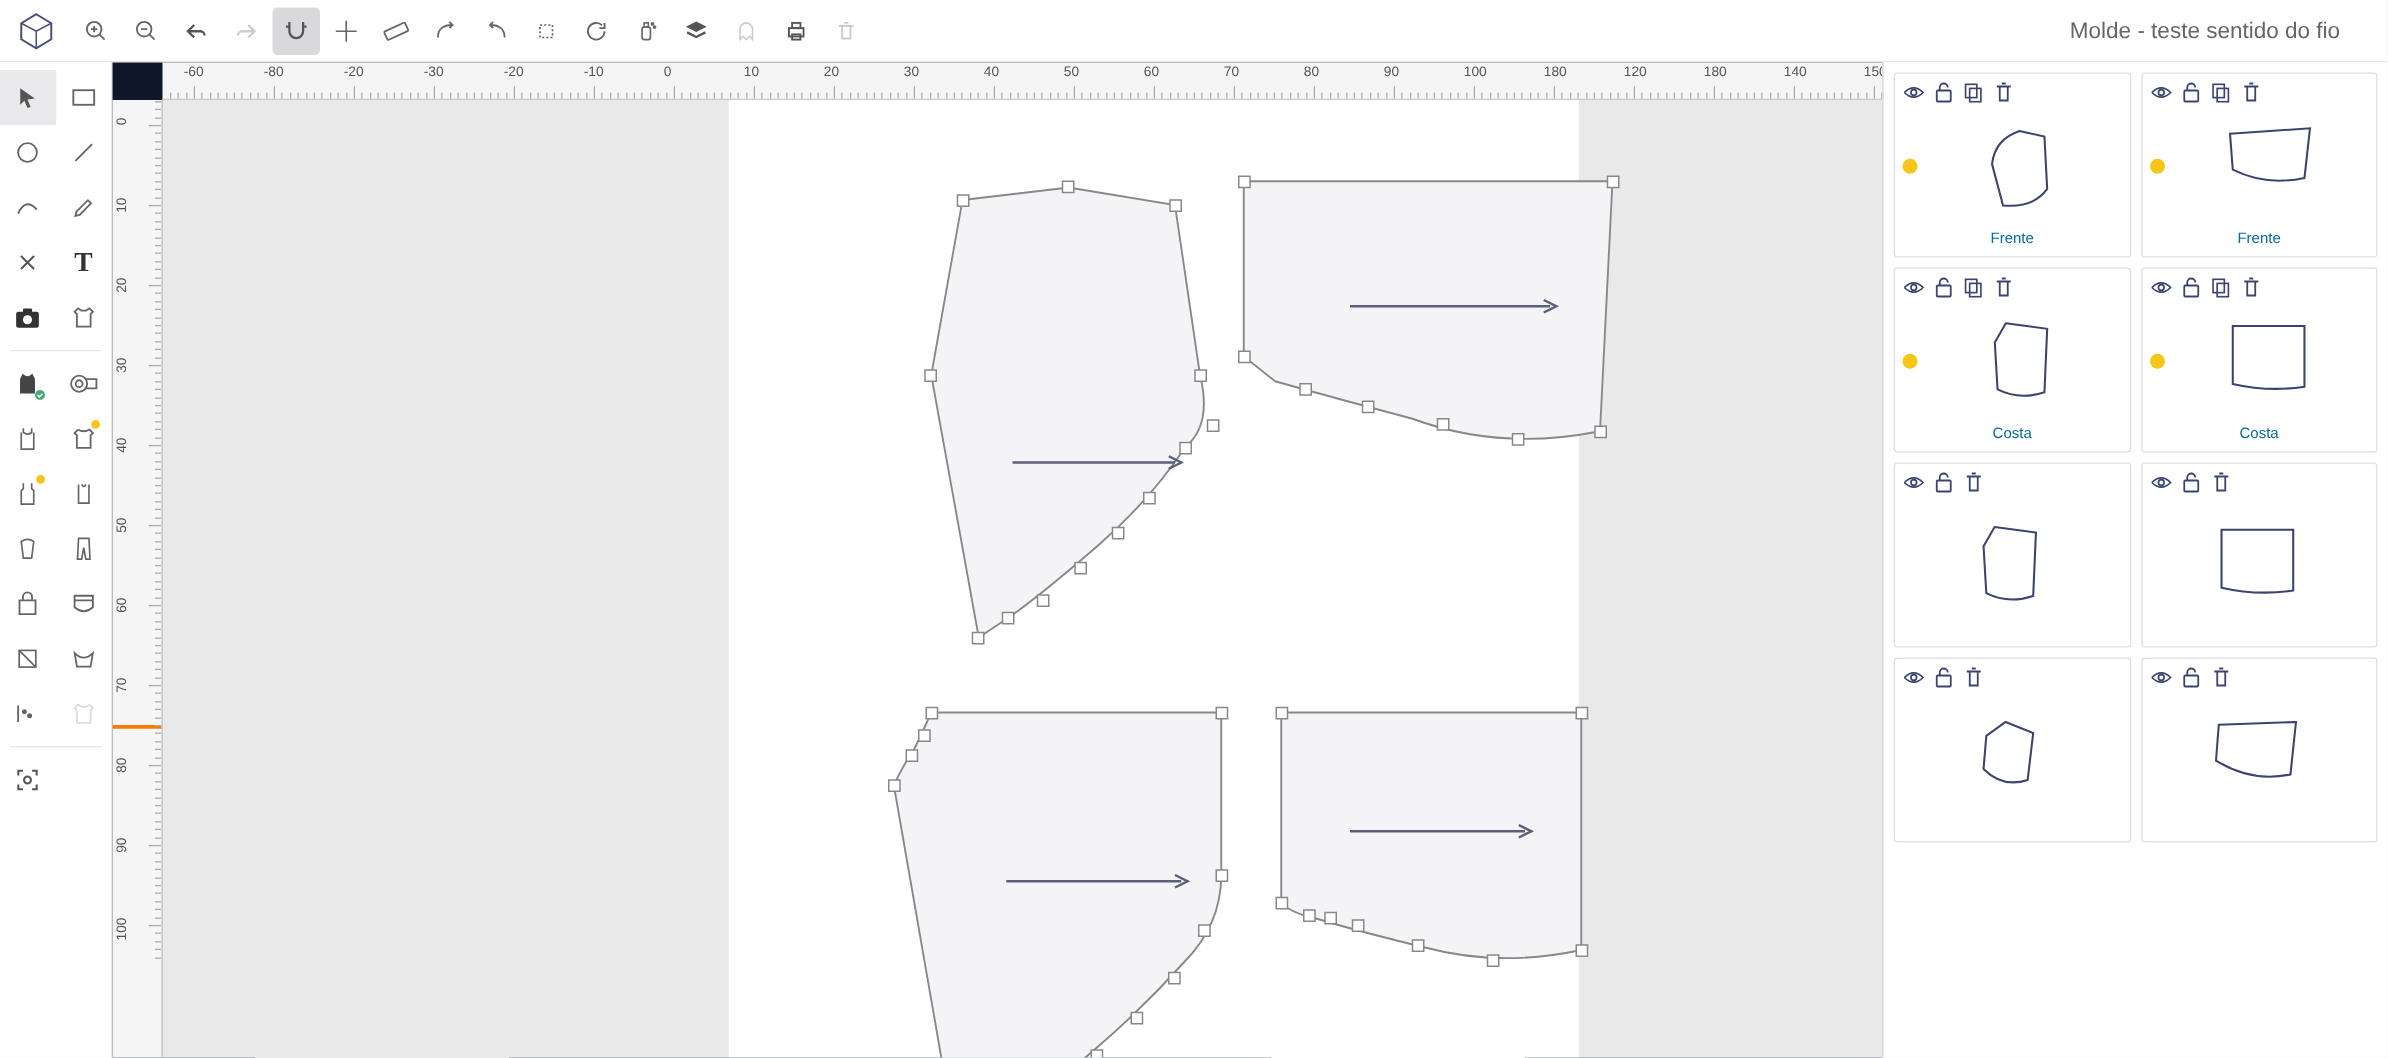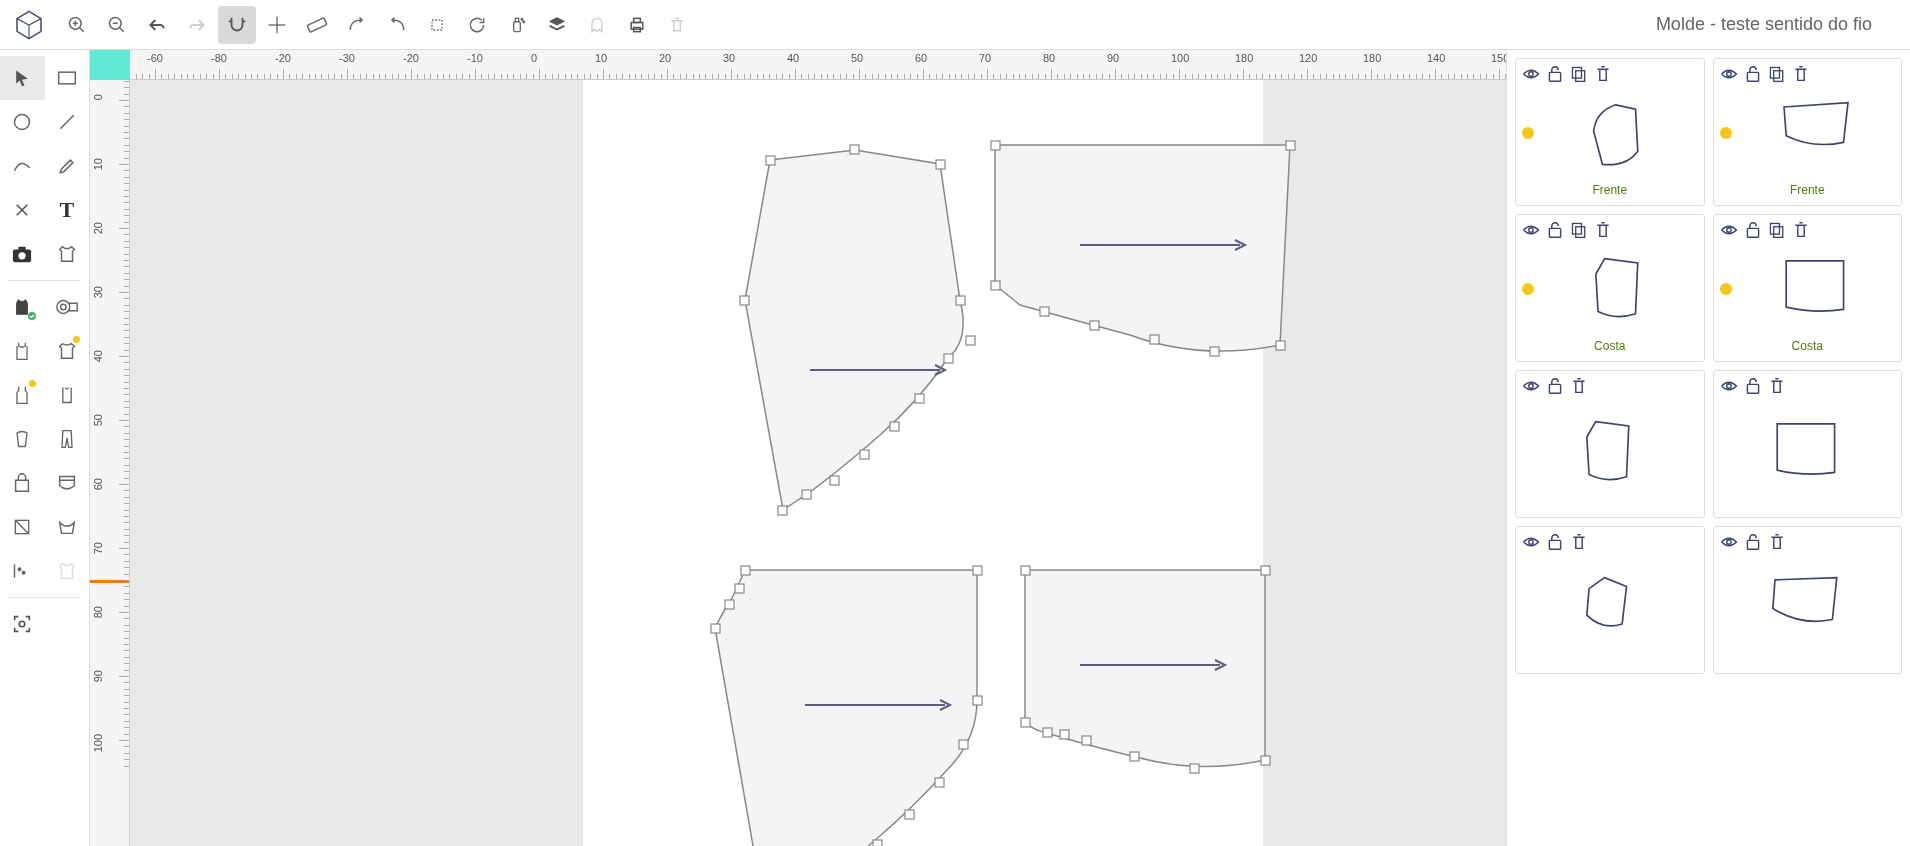--- a/index.html
+++ b/index.html
@@ -20,21 +20,21 @@
 
 
 .left-bar { position: absolute; left: 0; top: 50px; width: 90px; bottom: 0; background: #fff; border-right: 1px solid #ddd; padding-top: 6px; }
 .left-grid { display: grid; grid-template-columns: 1fr 1fr; }
 .l-cell { height: 44px; display: flex; align-items: center; justify-content: center; cursor: pointer; position: relative; }
 .l-cell.selected { background: #e9e9eb; }
 .l-div { grid-column: 1 / -1; height: 1px; background: #e5e5e5; margin: 4px 8px; }
 .tiny-dot { position: absolute; top: 7px; right: 9px; width: 7px; height: 7px; border-radius: 50%; background: #f5c518; }
 
 
-.workspace { position: absolute; left: 90px; top: 50px; right: 404px; bottom: 0; background: #5eead4; }
+.workspace { position: absolute; left: 90px; top: 50px; right: 404px; bottom: 0; background: #0f172a; }
 .ruler-h { position: absolute; left: 40px; top: 0; right: 0; height: 30px; background: #f5f5f5; border-bottom: 1px solid #ccc; overflow: hidden; }
 .ruler-h .tick { position: absolute; top: 0; font-size: 11px; color: #555; }
 .ruler-h .tick-line { position: absolute; bottom: 0; width: 1px; background: #aaa; }
 .ruler-v { position: absolute; left: 0; top: 30px; width: 40px; bottom: 0; background: #f5f5f5; border-right: 1px solid #ccc; overflow: hidden; }
 .ruler-v .vt { position: absolute; left: 2px; font-size: 11px; color: #555; writing-mode: vertical-rl; transform: rotate(180deg); }
 .canvas { position: absolute; left: 40px; top: 30px; right: 0; bottom: 0; background: #e9e9e9; overflow: hidden; }
 .page { position: absolute; left: 453px; top: 0; width: 680px; height: 100%; background: #fff; }
 .orange-marker { position: absolute; left: 0; top: 500px; width: 40px; height: 3px; background: #f57c00; }
 
 
@@ -45,21 +45,21 @@
 
 
 .right-panel { position: absolute; right: 0; top: 50px; width: 404px; bottom: 0; background: #fff; border-left: 1px solid #ddd; display: flex; flex-direction: column; }
 .rp-head { height: 44px; display: flex; align-items: center; justify-content: space-between; padding: 0 14px; border-bottom: 1px solid #e5e5e5; }
 .rp-title { font-weight: bold; color: #444; letter-spacing: .5px; font-size: 15px; }
 .rp-head-icons { display: flex; align-items: center; gap: 12px; }
 .rp-grid { flex: 1; overflow-y: auto; display: grid; grid-template-columns: 1fr 1fr; grid-auto-rows: 148px; gap: 8px; padding: 8px; }
 .mold-card { border: 1px solid #ddd; border-radius: 3px; display: flex; flex-direction: column; padding: 6px; background: #fff; }
 .mc-tools { display: flex; gap: 6px; align-items: center; }
 .mc-body { flex: 1; display: flex; align-items: center; position: relative; }
-.mc-label { text-align: center; font-size: 12px; color: #4d7c0f; padding-bottom: 2px; }
+.mc-label { text-align: center; font-size: 12px; color: #0369a1; padding-bottom: 2px; }
 .yellow-dot { width: 12px; height: 12px; border-radius: 50%; background: #f5c518; margin-right: 6px; }
 .ic { display: inline-flex; width: 18px; height: 18px; align-items: center; justify-content: center; }
 
 svg { display: block; }
 </style>
 </head>
 <body>
 
 <div class="top-bar">
   <div class="logo-wrap">

